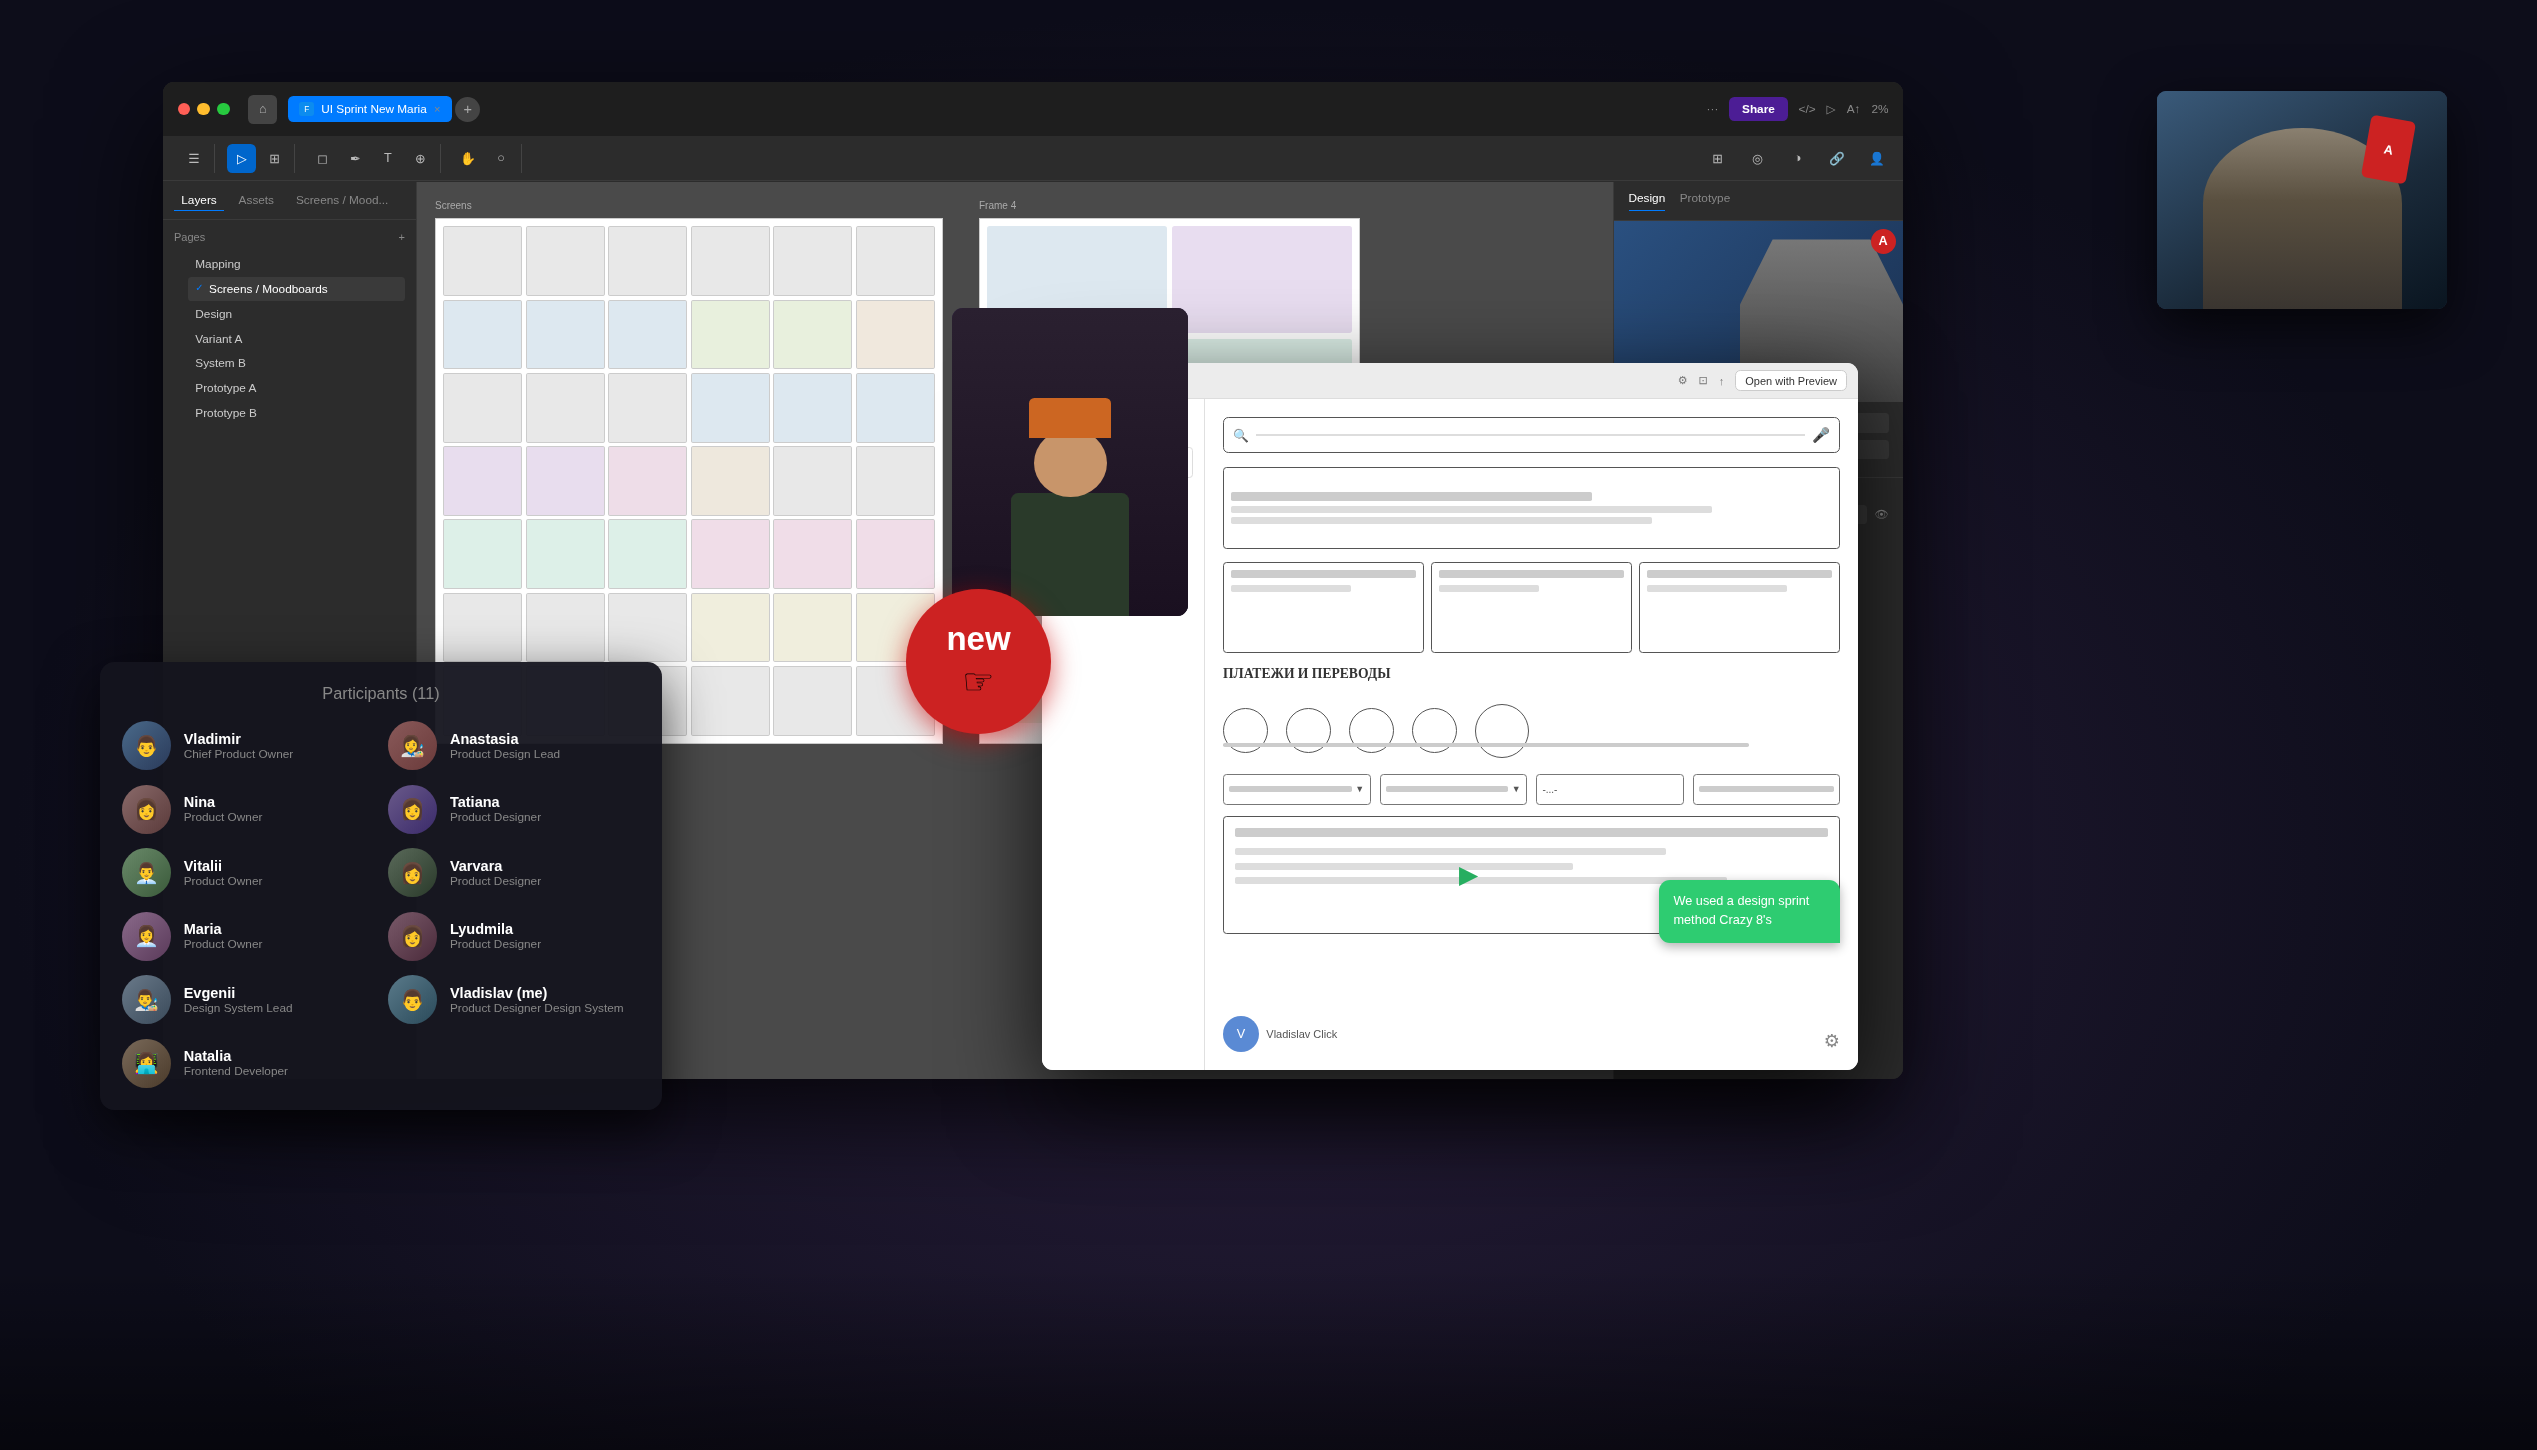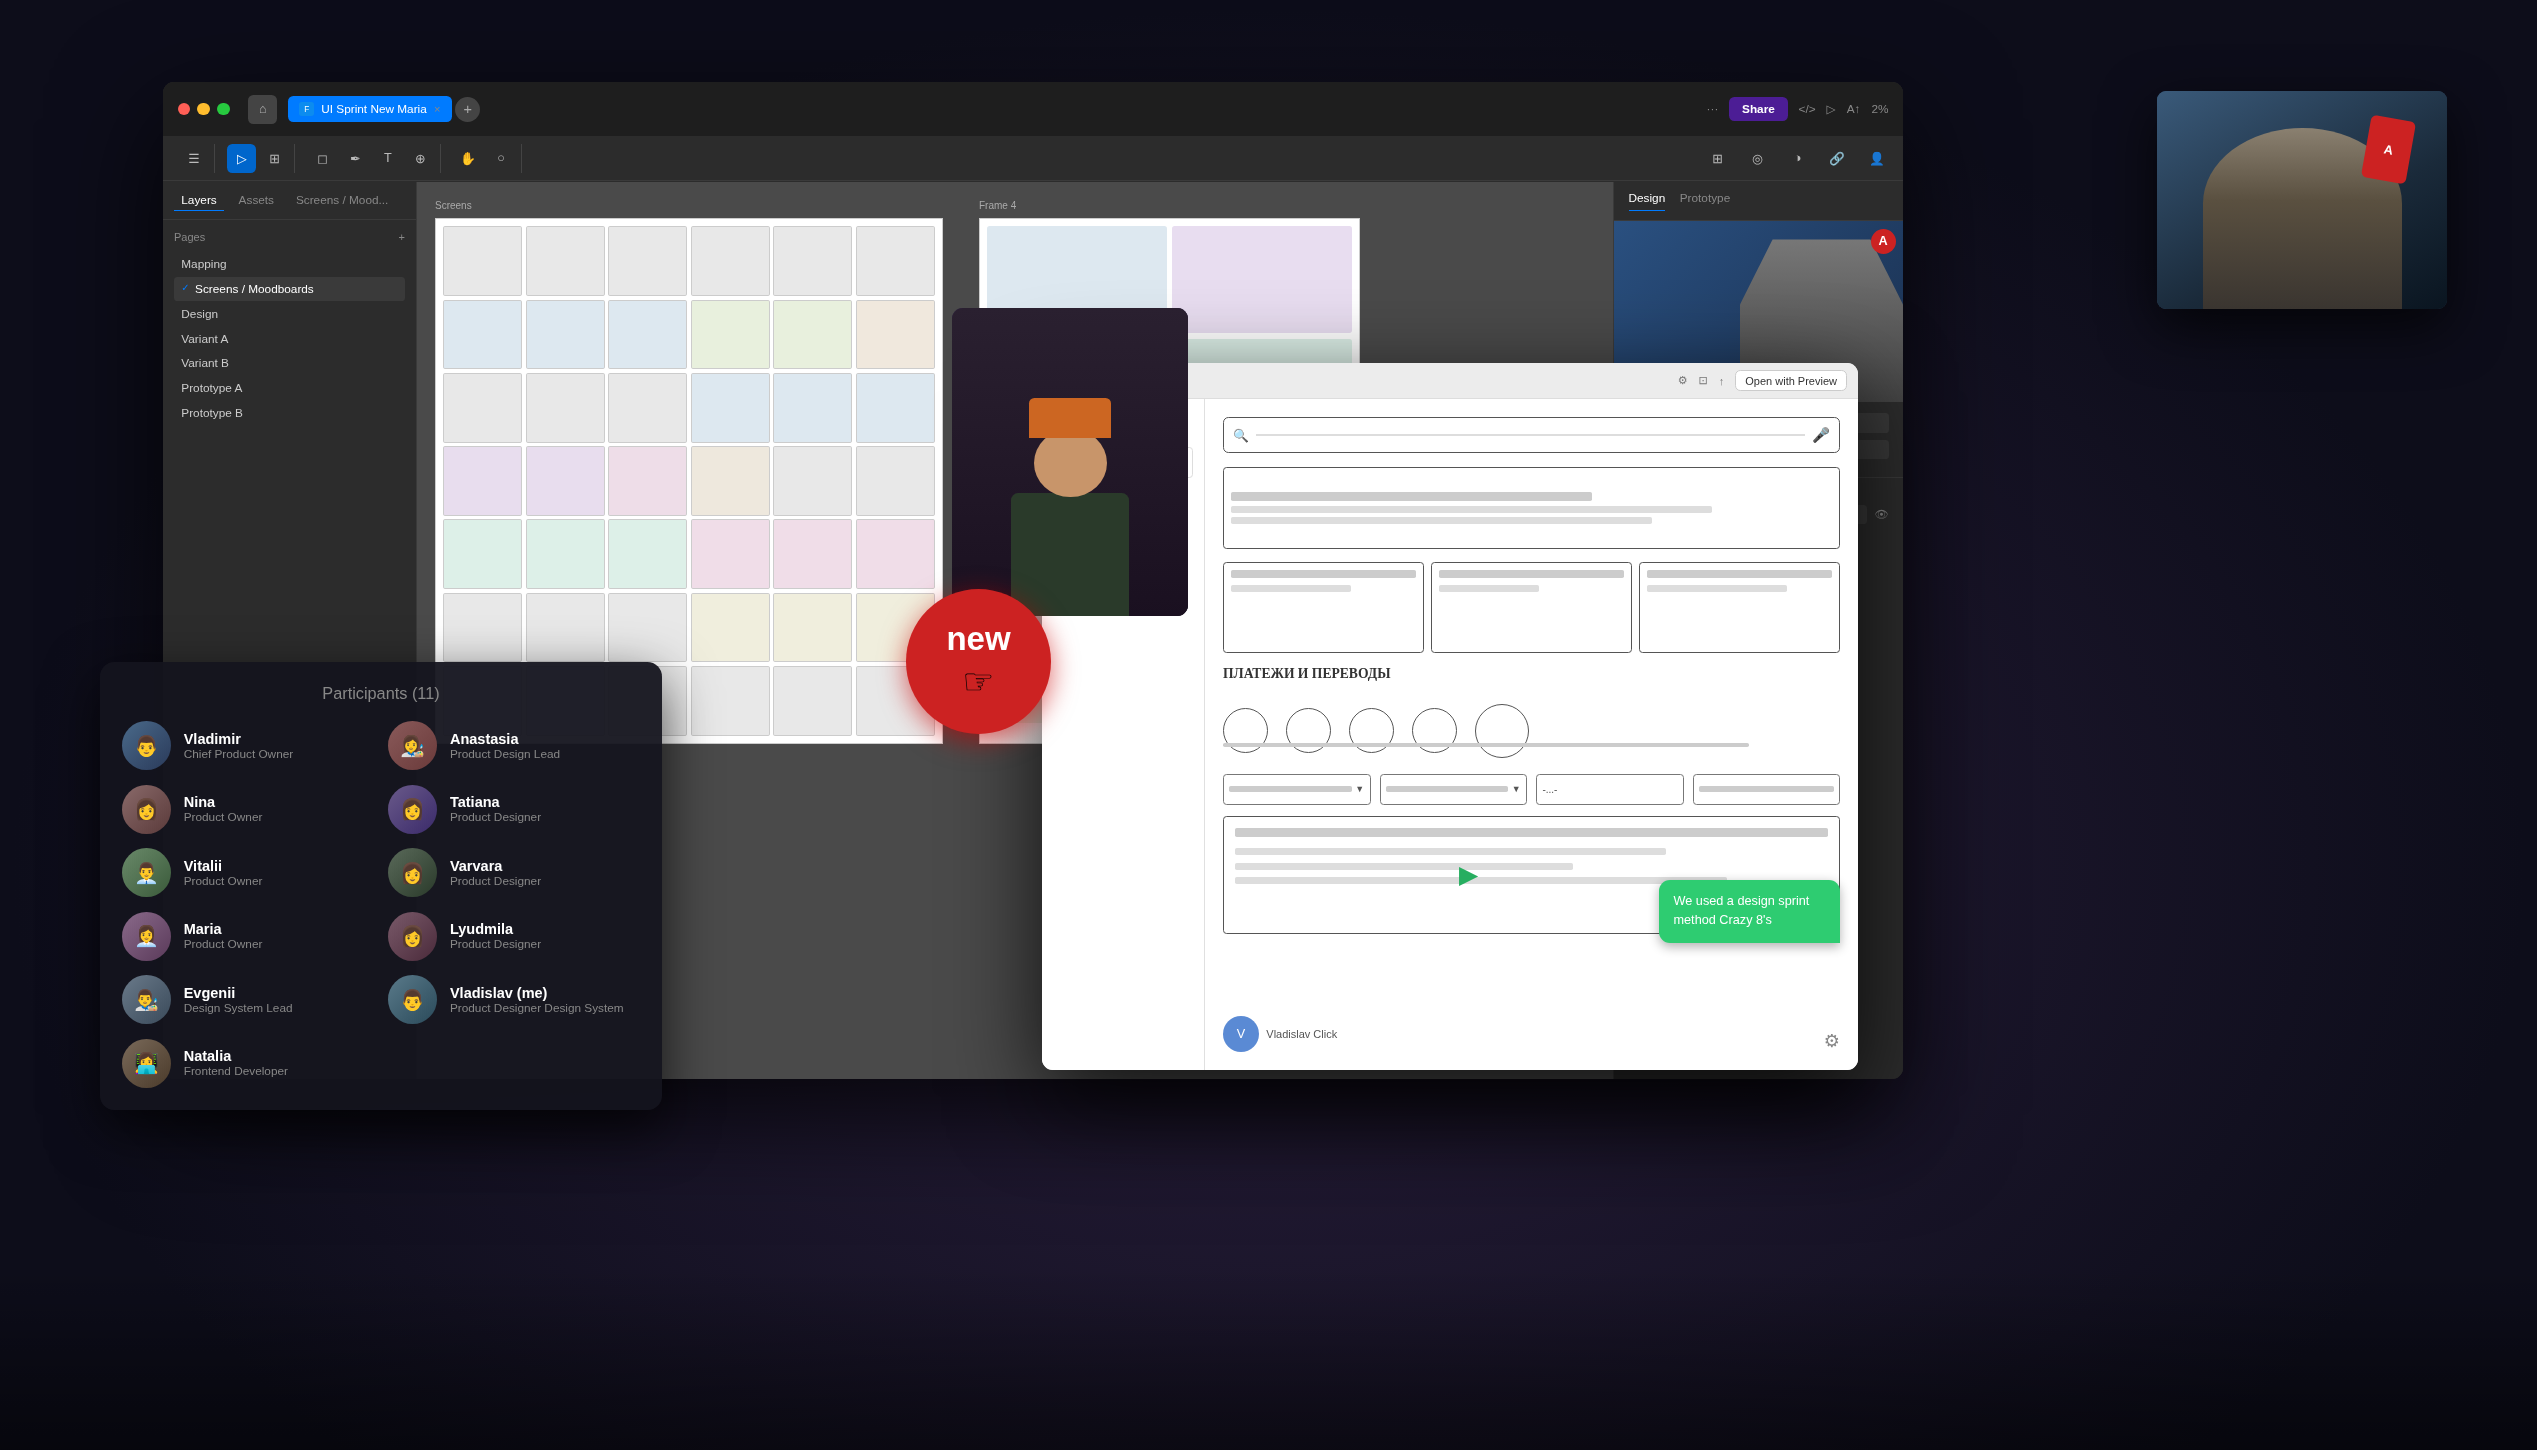--- a/index.html
+++ b/index.html
@@ -167,21 +167,21 @@
       display: flex; justify-content: space-between;
       color: #888; font-size: 11px;
       margin-bottom: 9px;
     }
     .page-item {
       padding: 5.4px 7.3px;
       border-radius: 3.6px;
       color: #ccc;
       font-size: 11.8px;
       cursor: pointer;
-      display: flex; align-items: flex-start; gap: 5.4px;
+      display: flex; align-items: flex-start; gap: 5.4px; margin-left: 14px;
     }
     .page-item.active { background: #3a3a3a; color: #fff; }
     .page-item .check { color: #007bff; font-size: 10px; }
 
     
     .canvas {
       position: absolute;
       top: 100px;
       left: 254px;
       right: 290px;
@@ -597,21 +597,21 @@
         <span class="check">✓</span>
         <span>Screens / Moodboards</span>
       </div>
       <div class="page-item">
         <span>Design</span>
       </div>
       <div class="page-item">
         <span>Variant A</span>
       </div>
       <div class="page-item">
-        <span>Variant B</span>
+        <span>System B</span>
       </div>
       <div class="page-item">
         <span>Prototype A</span>
       </div>
       <div class="page-item">
         <span>Prototype B</span>
       </div>
     </div>
   </div>
 

